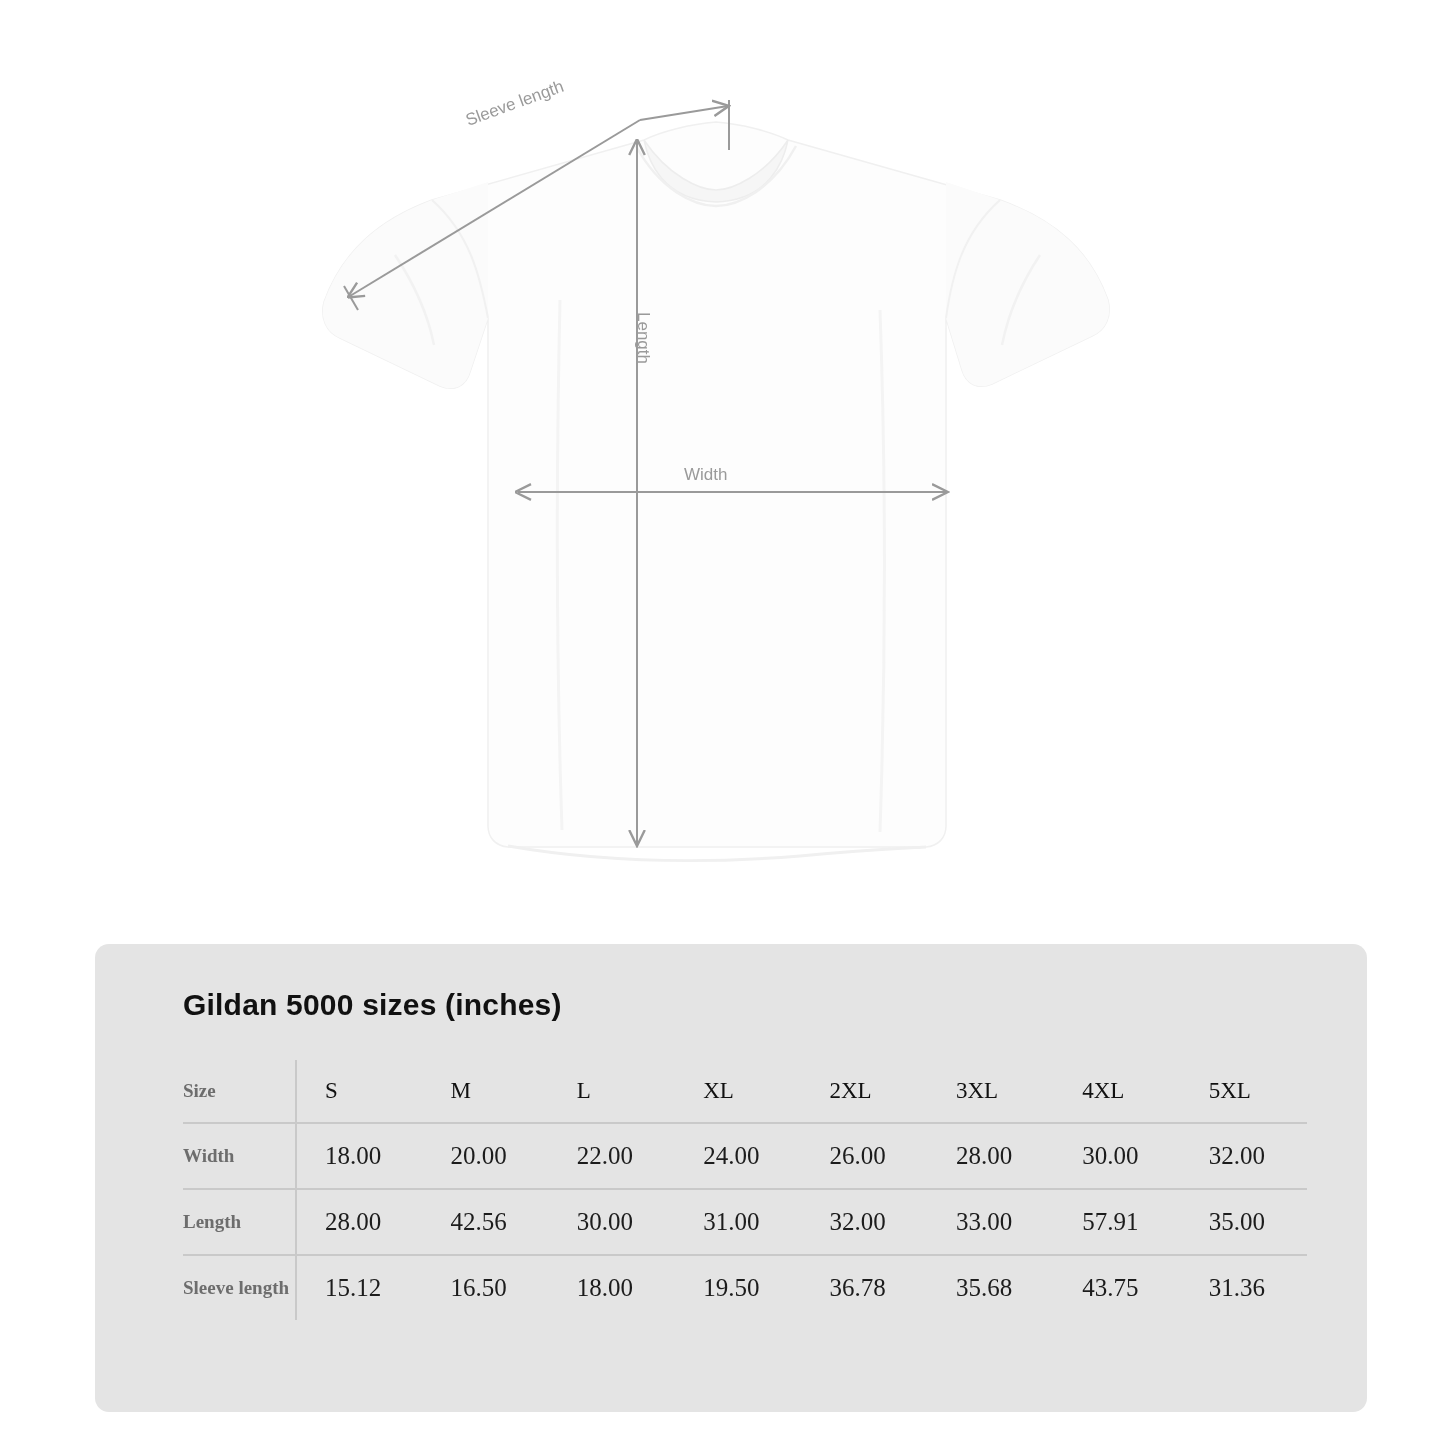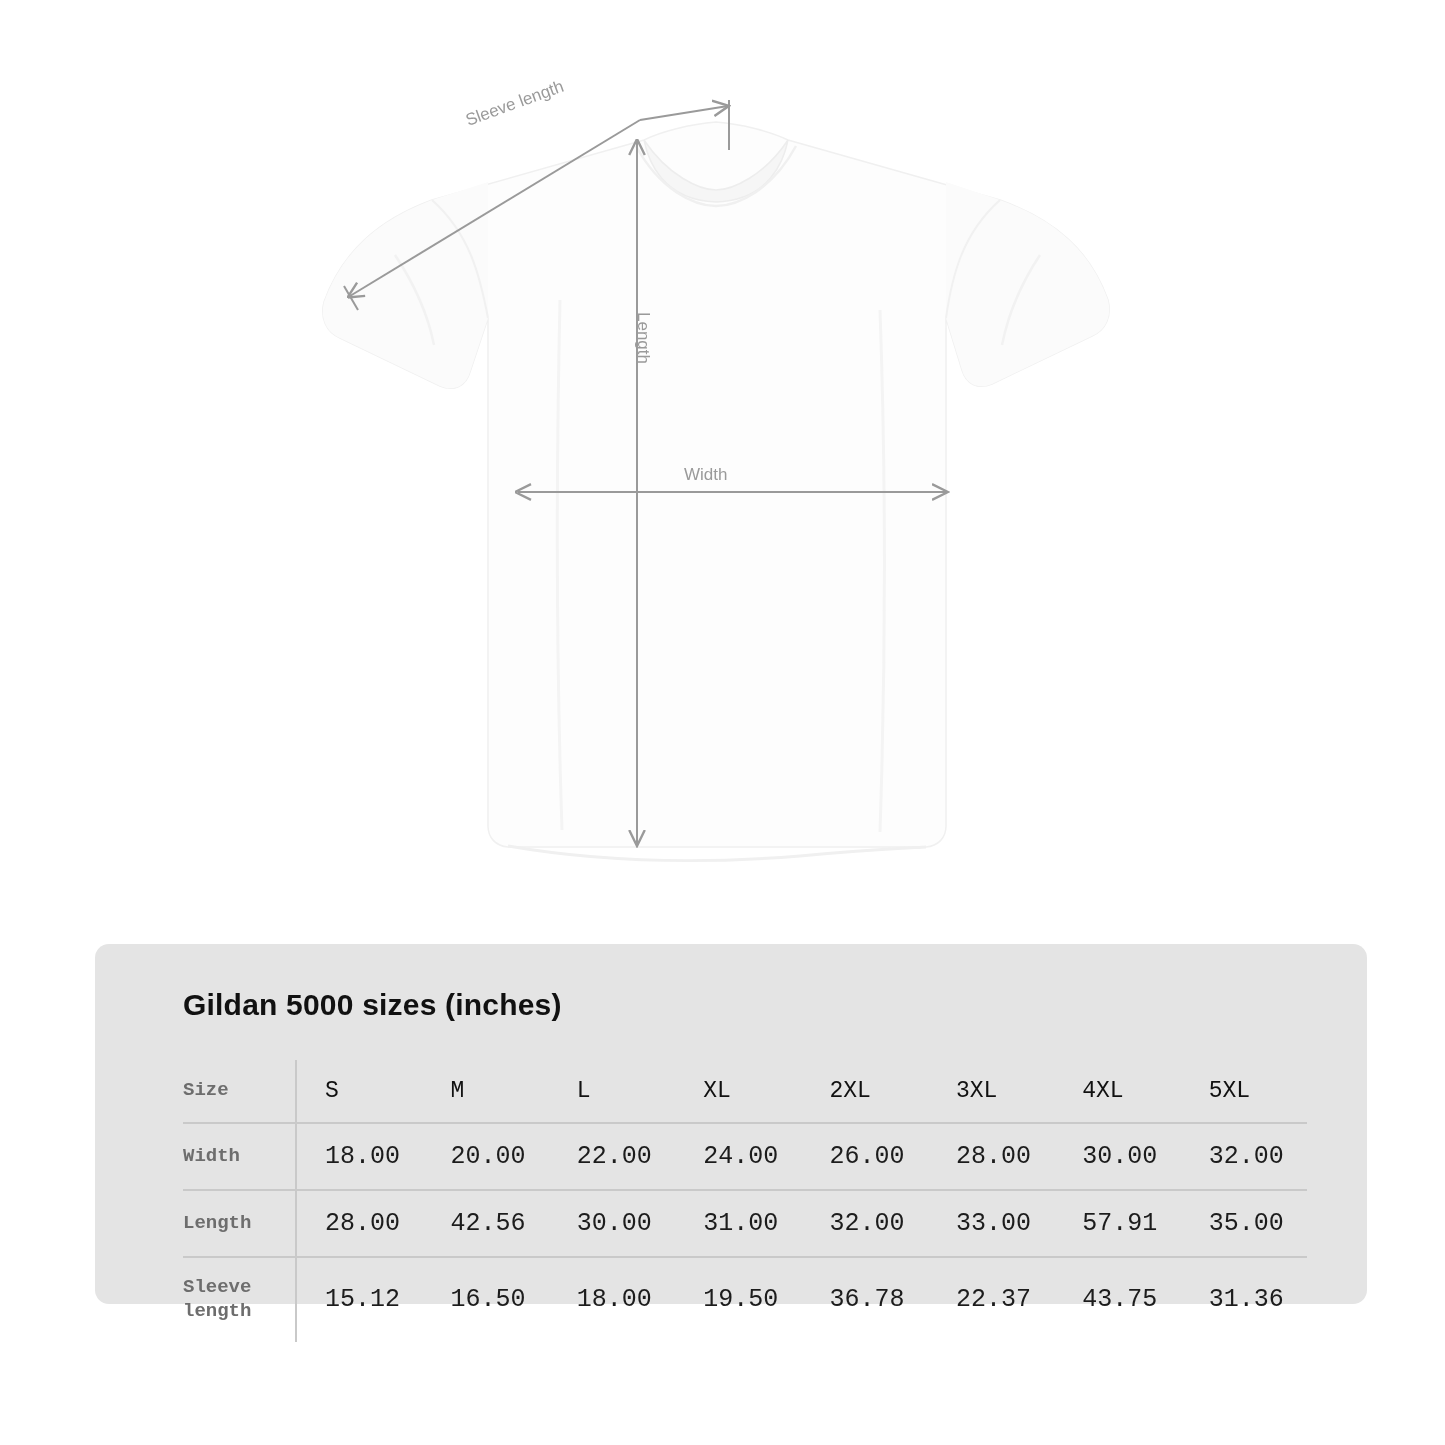--- a/index.html
+++ b/index.html
@@ -55,21 +55,21 @@
     left: 684px;
     top: 465px;
   }
 
   
   #size-panel {
     position: absolute;
     left: 95px;
     top: 944px;
     width: 1272px;
-    height: 360px;
+    height: 468px;
     background: #e4e4e4;
     border-radius: 14px;
     box-sizing: border-box;
     padding: 44px 46px 0 46px;
   }
   #panel-title {
     font-size: 30px;
     font-weight: bold;
     color: #111111;
     letter-spacing: 0.2px;
@@ -79,21 +79,21 @@
   table.size-table {
     width: 1124px;
     margin-left: 42px;
     border-collapse: collapse;
     table-layout: fixed;
   }
   table.size-table th,
   table.size-table td {
     text-align: left;
     vertical-align: middle;
-    font-family: Liberation Mono, monospace;
+    font-family: Liberation Serif, serif;
   }
   th.rowhead {
     width: 112px;
     color: #6d6d6d;
     font-size: 19px;
     font-weight: bold;
     padding: 18px 0 18px 0;
     border-right: 2px solid #c9c9c9;
     line-height: 1.25;
   }
@@ -241,19 +241,19 @@
         <td class="cell">35.00</td>
       </tr>
 
       <tr class="row last">
         <th class="rowhead">Sleeve length</th>
         <td class="cell first">15.12</td>
         <td class="cell">16.50</td>
         <td class="cell">18.00</td>
         <td class="cell">19.50</td>
         <td class="cell">36.78</td>
-        <td class="cell">22.37</td>
+        <td class="cell">35.68</td>
         <td class="cell">43.75</td>
         <td class="cell">31.36</td>
       </tr>
     </tbody>
   </table>
 </div>
 
 </body></html>

